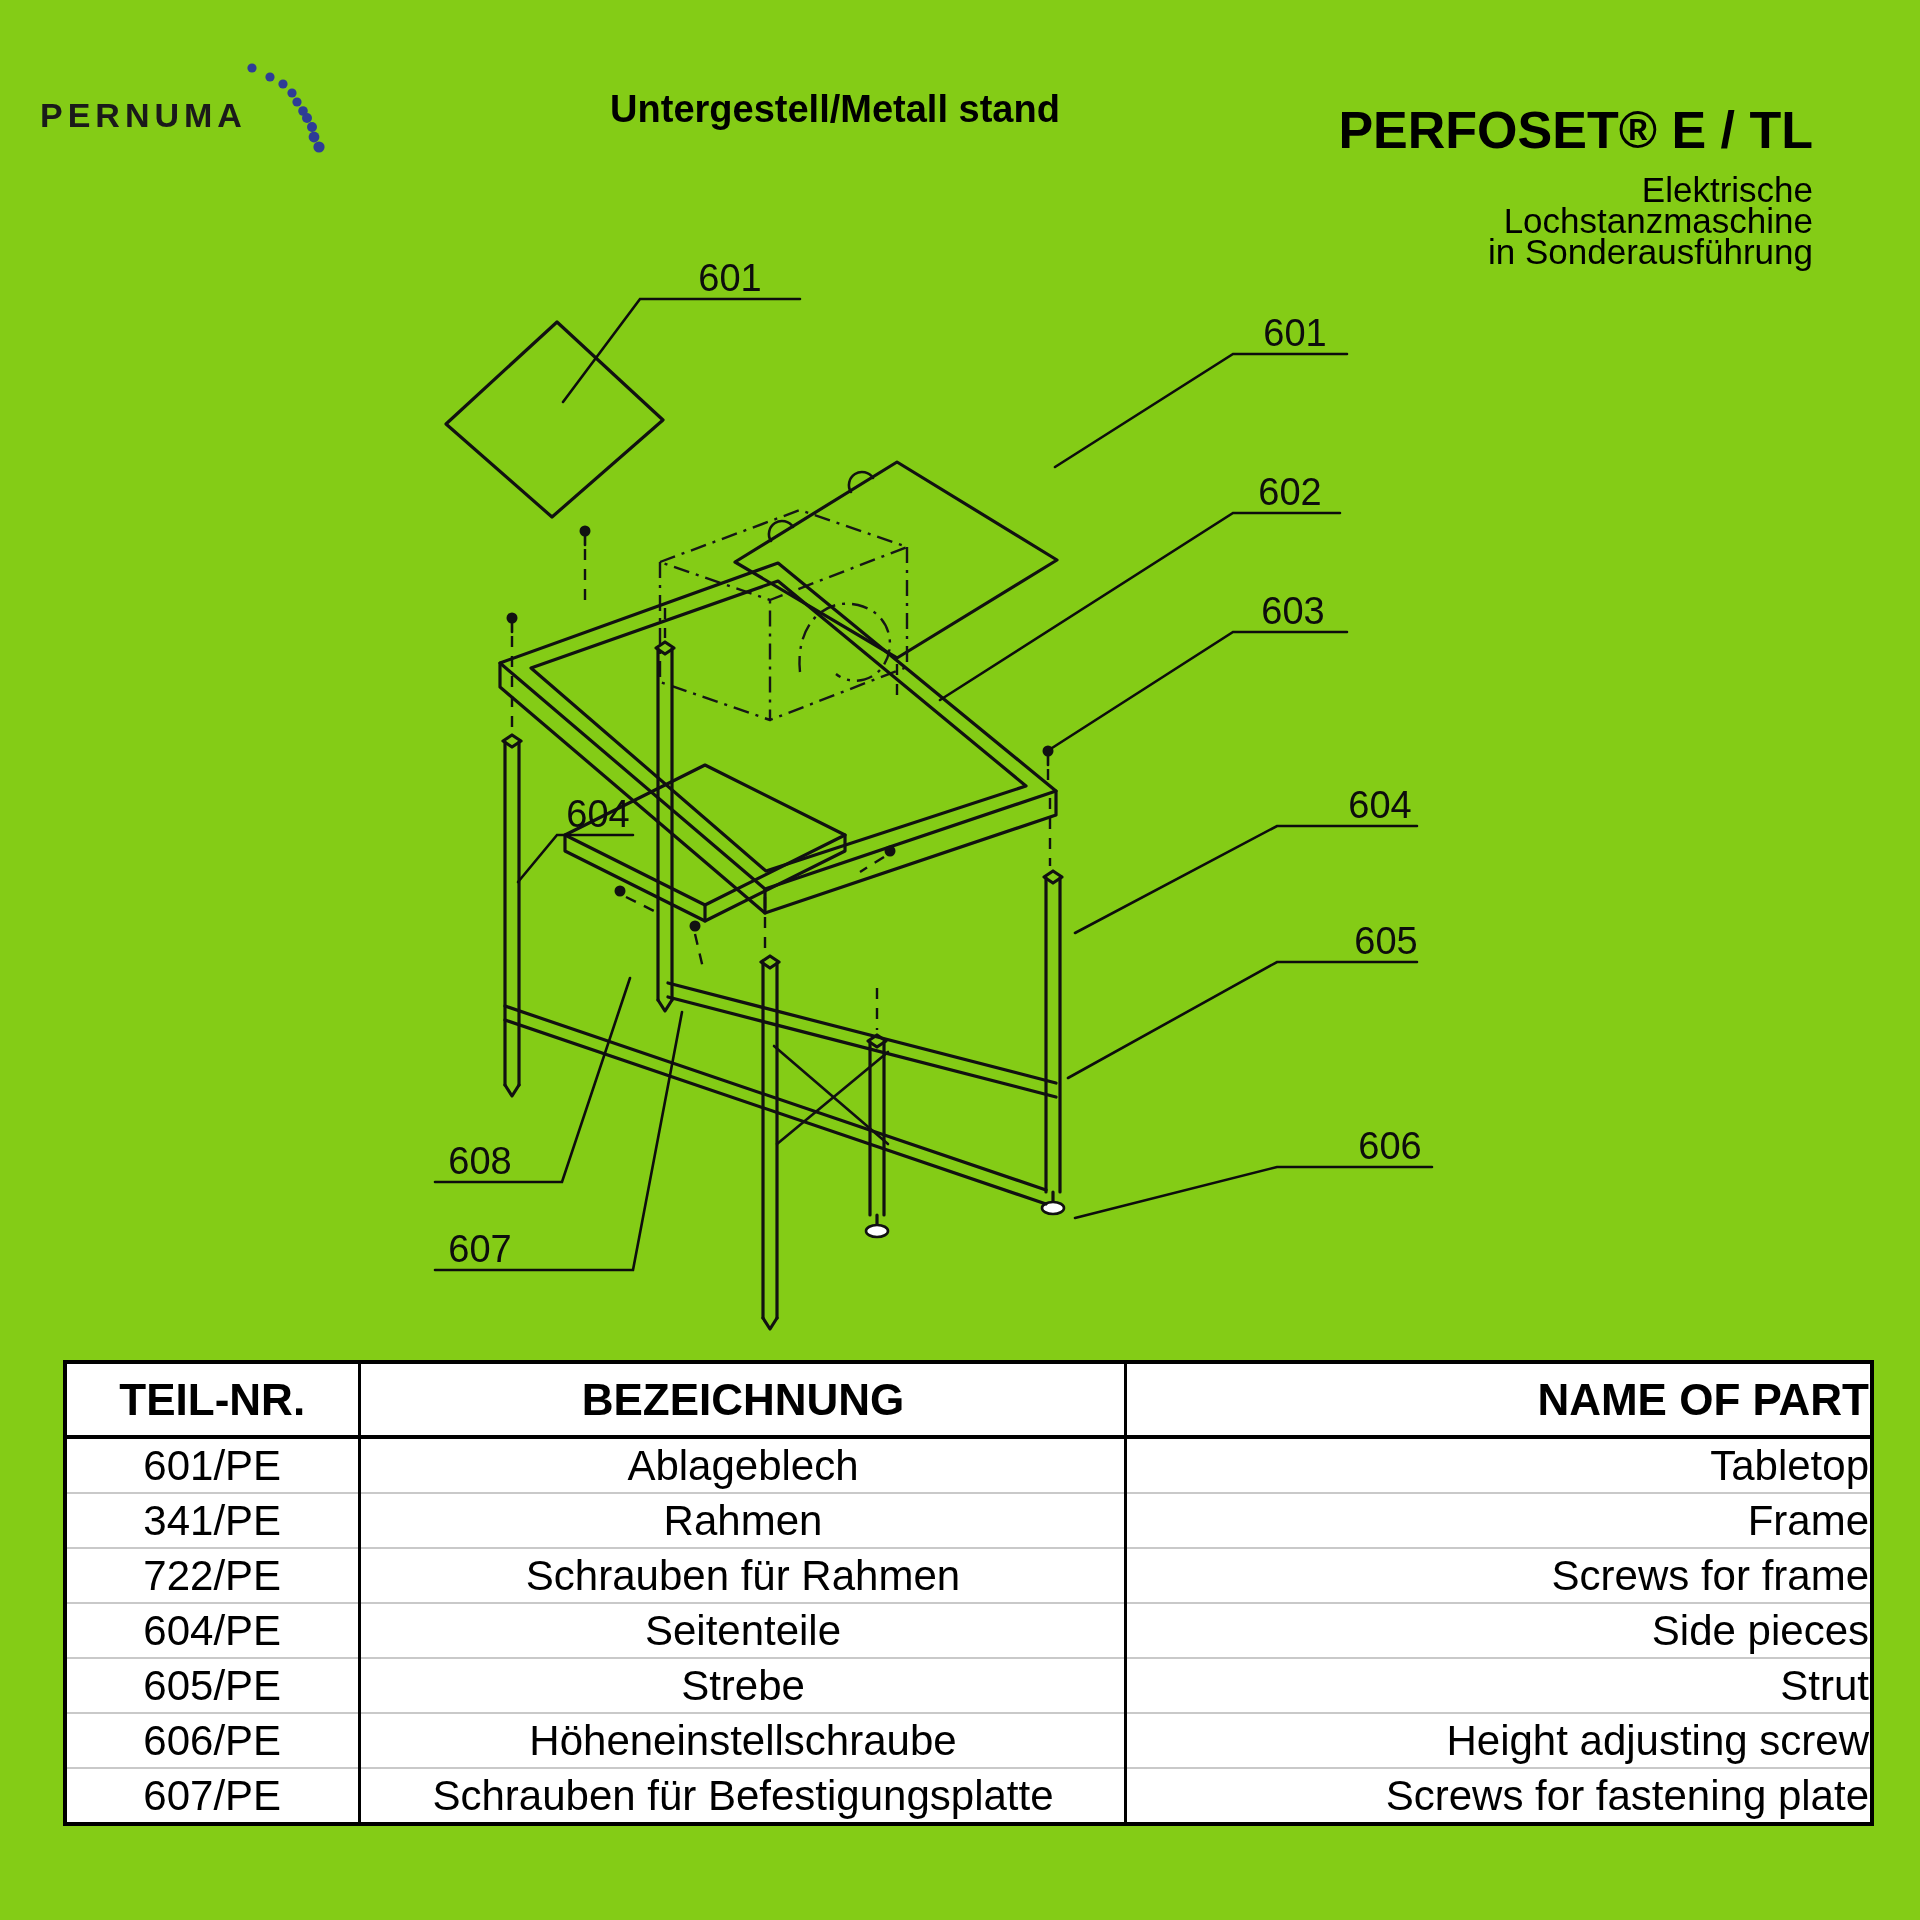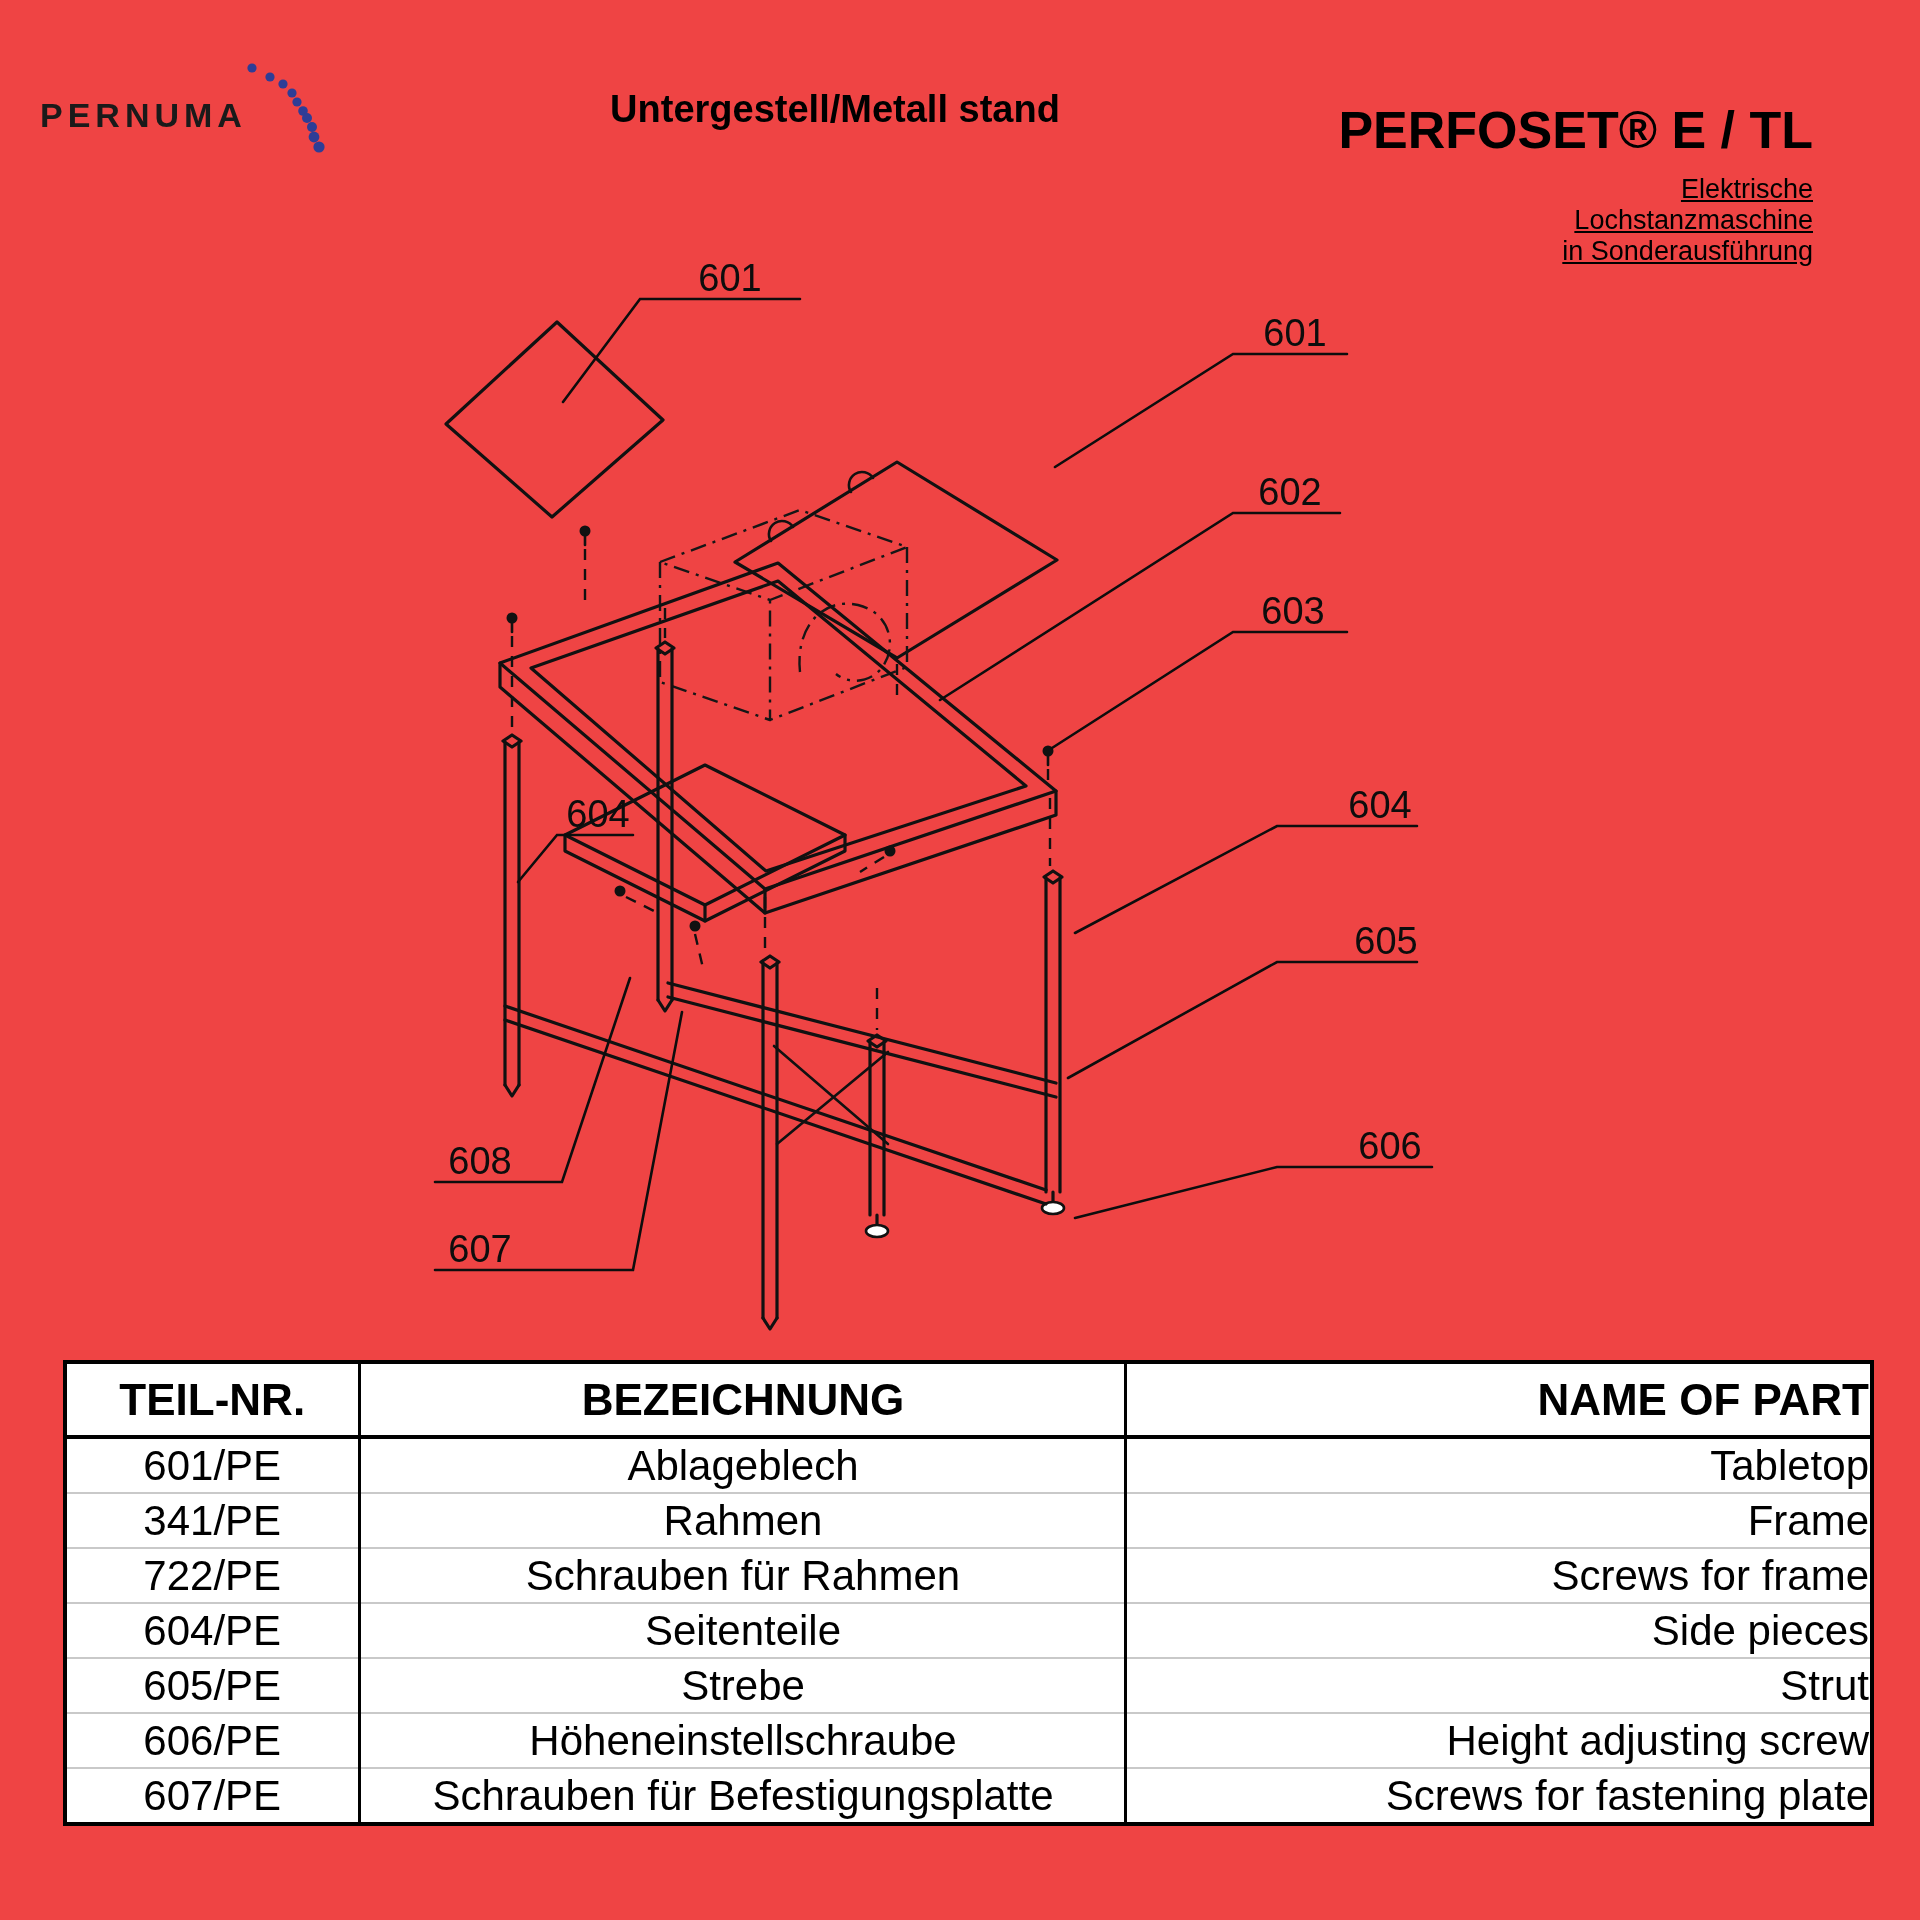--- a/index.html
+++ b/index.html
@@ -1,33 +1,33 @@
 <!DOCTYPE html>
 <html><head>
 <meta charset="utf-8">
 <style>
   html,body{margin:0;padding:0;background:#e8e8e8;}
   .page{
-    position:relative;width:1920px;height:1920px;background:#ef4444;
+    position:relative;width:1920px;height:1920px;background:#84cc16;
     font-family:"Liberation Sans", sans-serif;color:#000;overflow:hidden;
   }
   
   .logo{position:absolute;left:40px;top:55px;width:300px;height:110px;}
   .logo .brand{
     position:absolute;left:0;top:41px;font-size:34px;font-weight:bold;
     letter-spacing:5px;color:#1a1a1a;
   }
   .logo svg{position:absolute;left:200px;top:0;}
   .title{
     position:absolute;left:390px;top:88px;width:890px;text-align:center;
     font-size:38px;font-weight:bold;letter-spacing:0px;white-space:nowrap;
   }
   .product{position:absolute;right:107px;top:100px;text-align:right;}
   .product .product-name{font-size:52px;font-weight:bold;white-space:nowrap;}
-  .product .product-sub{font-size:27px;line-height:31px;margin-top:14px;text-decoration:underline;}
+  .product .product-sub{font-size:35px;line-height:31px;margin-top:14px;}
   
   svg.diagram{position:absolute;left:0;top:0;}
   .part-line{stroke:#111;stroke-width:3.2;fill:none;stroke-linejoin:round;stroke-linecap:round;}
   .thin-line{stroke:#111;stroke-width:2.6;fill:none;stroke-linecap:round;}
   .dash-line{stroke:#111;stroke-width:2.4;fill:none;stroke-dasharray:11 9;}
   .phantom{stroke:#161616;stroke-width:2.4;fill:none;stroke-dasharray:16 7 3 7;stroke-linejoin:round;}
   .callout-line{stroke:#0d0d0d;stroke-width:2.6;fill:none;stroke-linecap:round;}
   .callout-text{font-family:"Liberation Sans",sans-serif;font-size:38px;fill:#0d0d0d;text-anchor:middle;}
   .screw{fill:#111;stroke:none;}
   .foot{fill:#fff;stroke:#111;stroke-width:2.6;}

